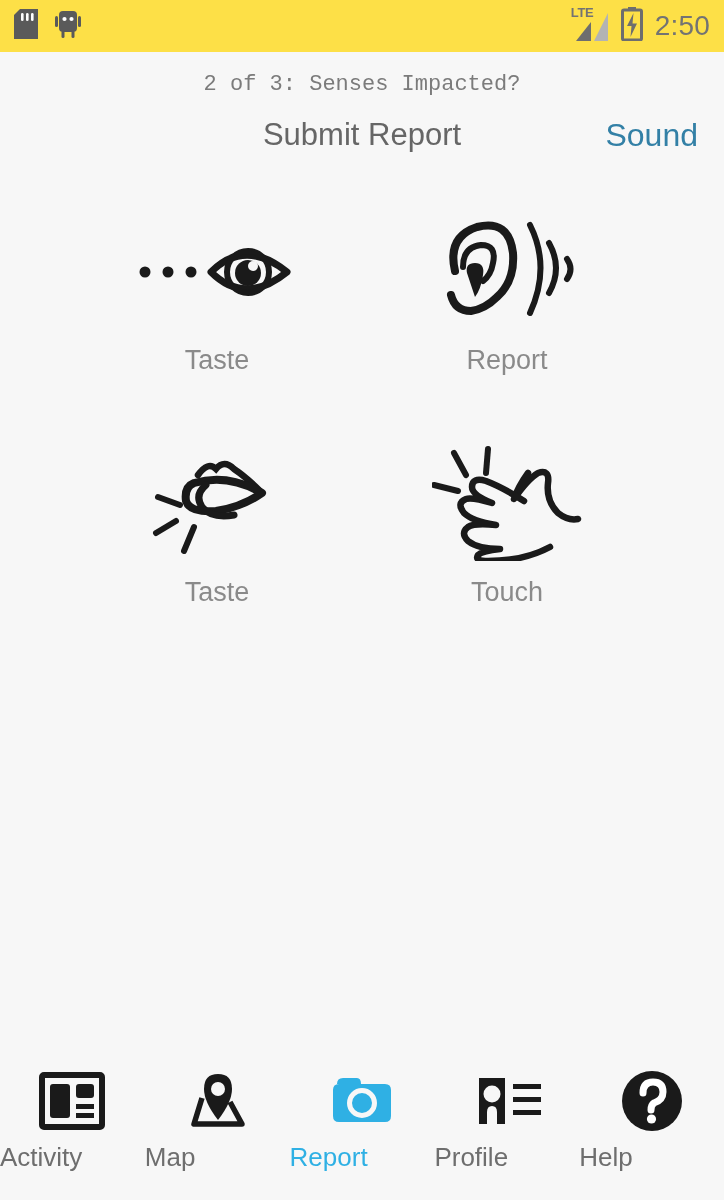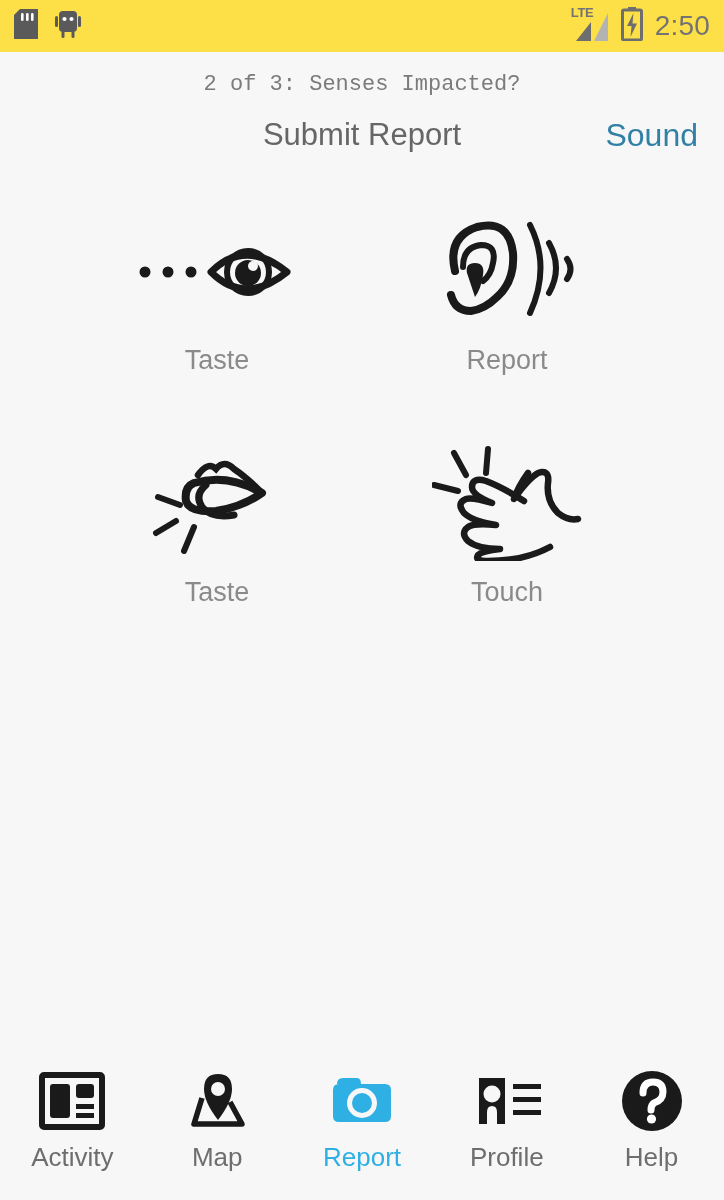--- a/index.html
+++ b/index.html
@@ -133,21 +133,20 @@
     width: 724px;
     height: 160px;
     display: flex;
     align-items: center;
     background: #f7f7f7;
   }
   .tab-item {
     flex: 1;
     display: flex;
     flex-direction: column;
-    align-items: center;
     justify-content: center;
     cursor: pointer;
     height: 150px;
   }
   .tab-icon {
     height: 66px;
     display: flex;
     align-items: center;
     justify-content: center;
   }

